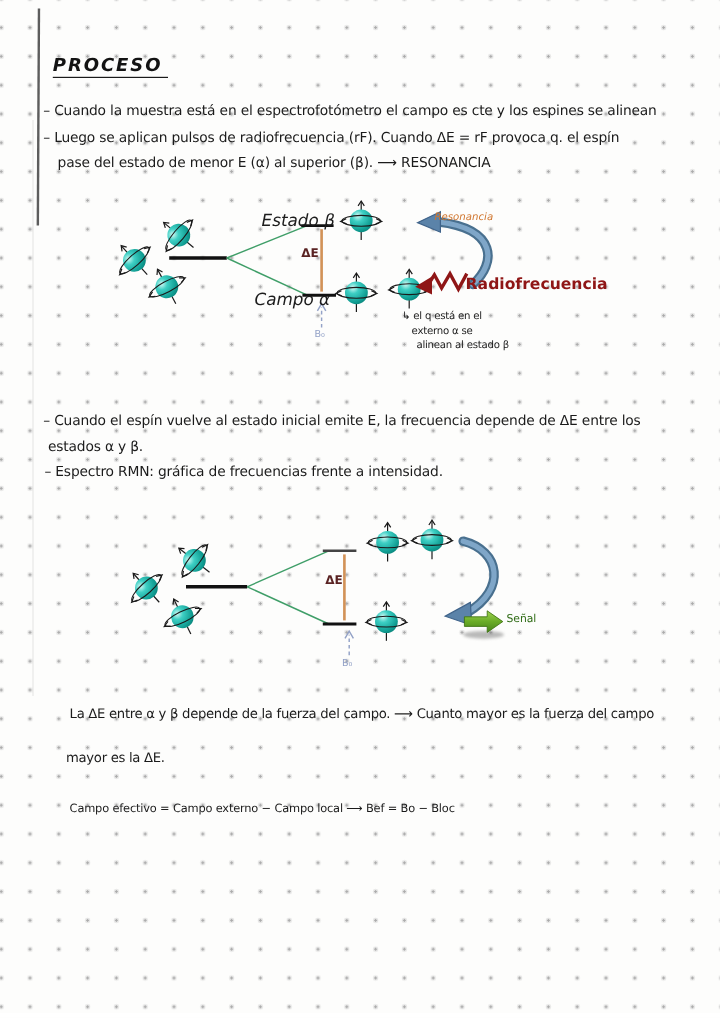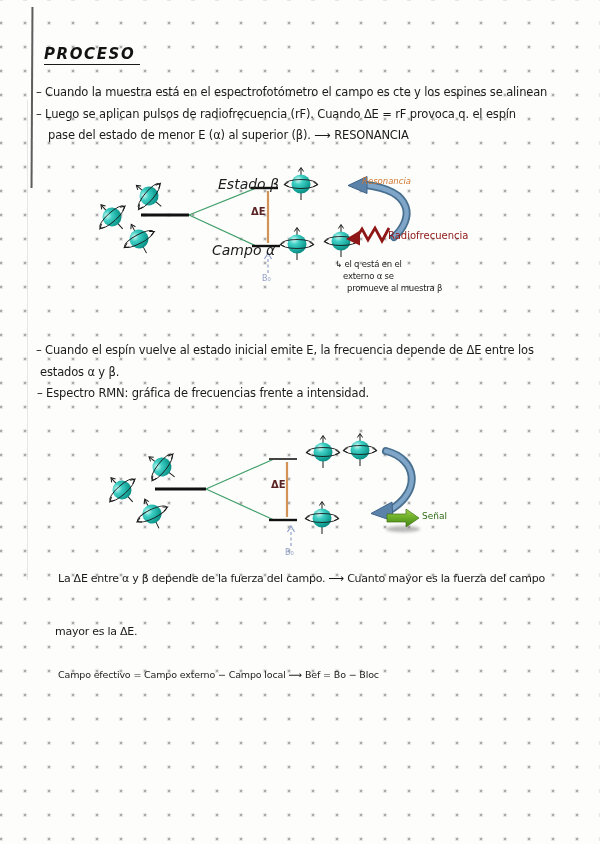--- a/index.html
+++ b/index.html
@@ -19,21 +19,21 @@
     position:absolute;left:44px;top:45px;font-size:15px;font-weight:bold;font-style:italic;
     letter-spacing:1.6px;color:#131313;border-bottom:1.7px solid #1a1a1a;padding:0 5px 1px 0;white-space:nowrap
   }
   .hw{position:absolute;font-size:11.5px;color:#1b1b1b;white-space:nowrap;letter-spacing:-0.15px}
   .hw.sm{font-size:11px;letter-spacing:-0.25px}
   .lbl{position:absolute;white-space:nowrap}
   .estado{font-size:14px;font-style:italic;color:#1c1c1c}
   .deltaE{font-size:10px;font-weight:bold;color:#5a2323}
   .b0{font-size:8px;color:var(--b0-label-blue,#93a2c7)}
   .resonancia{font-size:8.5px;font-style:italic;color:var(--resonancia-orange,#d0762f)}
-  .radiofrec{font-size:10px;font-weight:normal;color:var(--radiofrecuencia-red,#8f1616)}
+  .radiofrec{font-size:13px;font-weight:bold;color:var(--radiofrecuencia-red,#8f1616)}
   .hw-note{font-size:8.5px;color:#222;letter-spacing:-0.2px}
   .senal{font-size:9px;font-weight:normal;color:#2f6b15}
   .formula{font-size:9.5px}
   svg.canvas{position:absolute;left:0;top:0;pointer-events:none}
 </style>
 </head>
 <body>
 
 <div class="page">
 
@@ -43,21 +43,21 @@
   <div class="title">PROCESO</div>
 
   <div class="hw" style="left:36px;top:85px">– Cuando la muestra está en el espectrofotómetro el campo es cte y los espines se alinean</div>
   <div class="hw" style="left:36px;top:107px">– Luego se aplican pulsos de radiofrecuencia (rF). Cuando  ΔE = rF  provoca q. el espín</div>
   <div class="hw" style="left:36px;top:343px">– Cuando el espín vuelve al estado inicial emite E, la frecuencia depende de ΔE entre los</div>
 
   <div class="hw" style="left:48px;top:128px">pase del estado de menor E (α) al superior (β).  ⟶ RESONANCIA</div>
   <div class="hw" style="left:40px;top:365px">estados α y β.</div>
   <div class="hw" style="left:37px;top:386px">– Espectro RMN: gráfica de frecuencias frente a intensidad.</div>
 
-  <div class="hw sm" style="left:58px;top:572px">La ΔE entre α y β depende de la fuerza del campo. ⟶ Cuanto mayor es la fuerza del campo</div>
+  <div class="hw sm" style="left:58px;top:588px">La ΔE entre α y β depende de la fuerza del campo. ⟶ Cuanto mayor es la fuerza del campo</div>
   <div class="hw sm" style="left:55px;top:625px">mayor es la ΔE.</div>
 
   <div class="hw formula" style="left:58px;top:669px">Campo efectivo = Campo externo − Campo local  ⟶  Bef = Bo − Bloc</div>
 
   <svg class="canvas" width="600" height="848" viewBox="0 0 600 848">
     <defs>
       <radialGradient id="ball" cx="0.35" cy="0.28" r="0.85">
         <stop offset="0" stop-color="#d2f9f4"></stop>
         <stop offset="0.3" stop-color="#3ecfc4"></stop>
         <stop offset="0.75" stop-color="#109d92"></stop>
@@ -145,19 +145,19 @@
   </svg>
 
   <div class="lbl estado" style="left:218px;top:176px">Estado β</div>
   <div class="lbl estado" style="left:212px;top:242px">Campo α</div>
   <div class="lbl deltaE" style="left:251px;top:206px">ΔE</div>
   <div class="lbl b0" style="left:262px;top:274px">B₀</div>
   <div class="lbl resonancia" style="left:362px;top:176px">Resonancia</div>
   <div class="lbl radiofrec" style="left:388px;top:230px">Radiofrecuencia</div>
   <div class="lbl hw-note" style="left:335px;top:259px">↳ el q está en el</div>
   <div class="lbl hw-note" style="left:343px;top:271px">externo α se</div>
-  <div class="lbl hw-note" style="left:347px;top:283px">promueve al muestra β</div>
+  <div class="lbl hw-note" style="left:347px;top:283px">alinean al estado β</div>
 
   <div class="lbl deltaE" style="left:271px;top:479px">ΔE</div>
   <div class="lbl b0" style="left:285px;top:548px">B₀</div>
   <div class="lbl senal" style="left:422px;top:511px">Señal</div>
 
 </div>
 
 </body></html>

